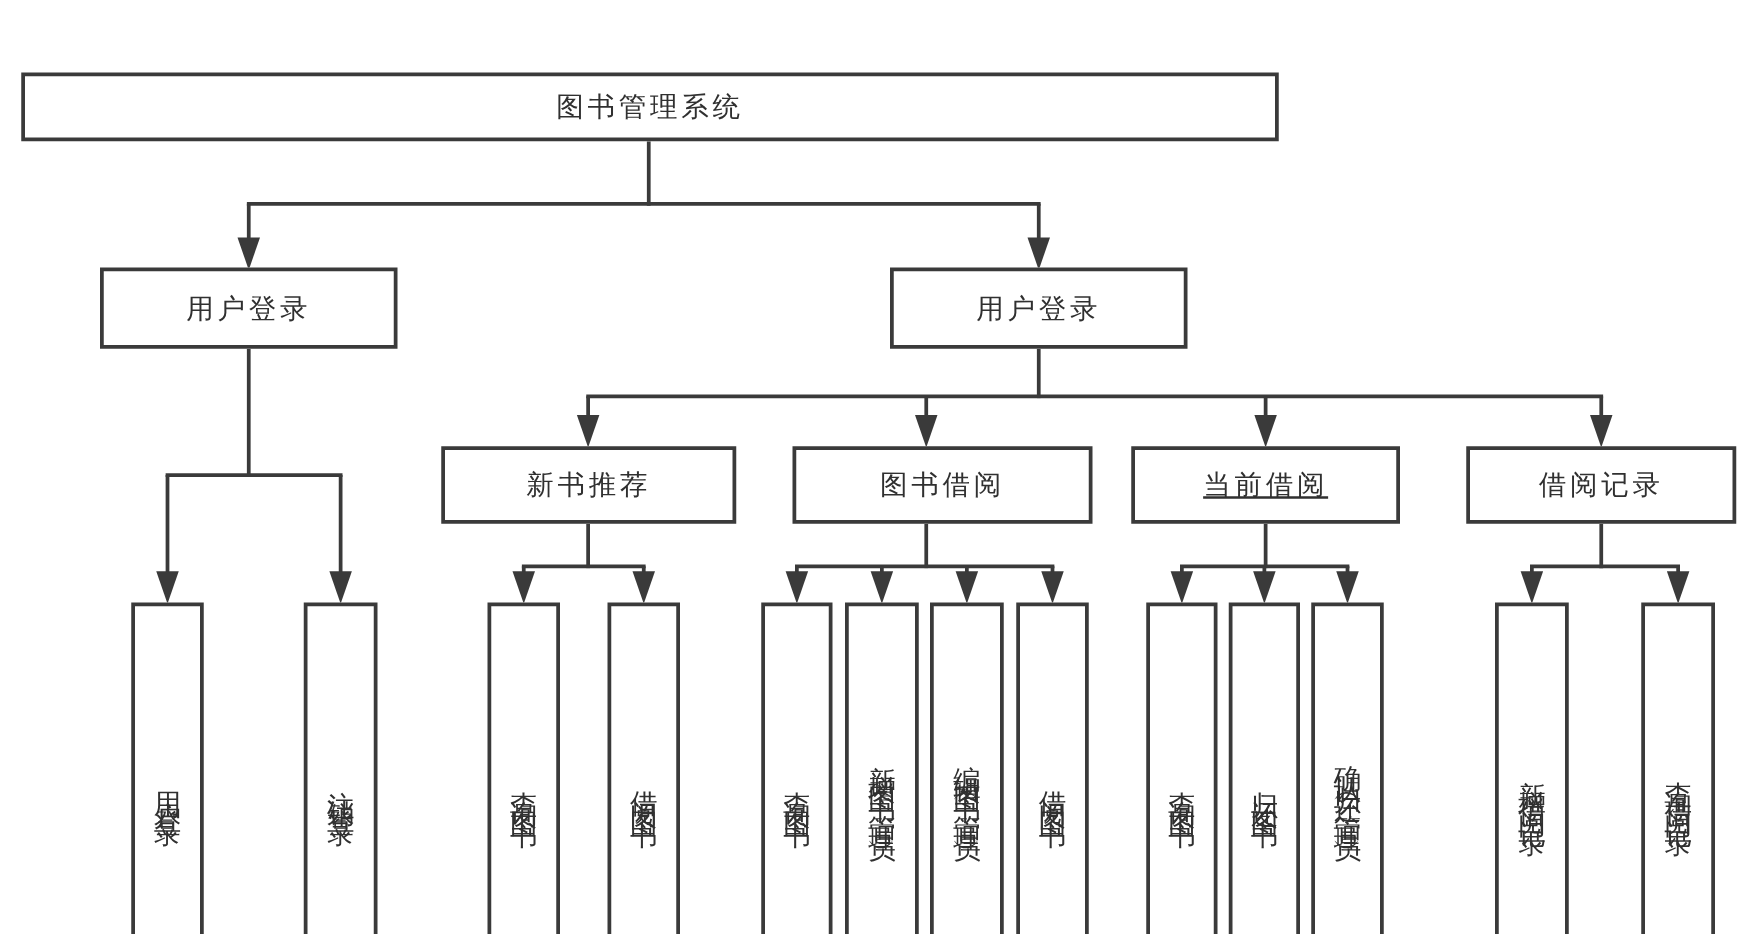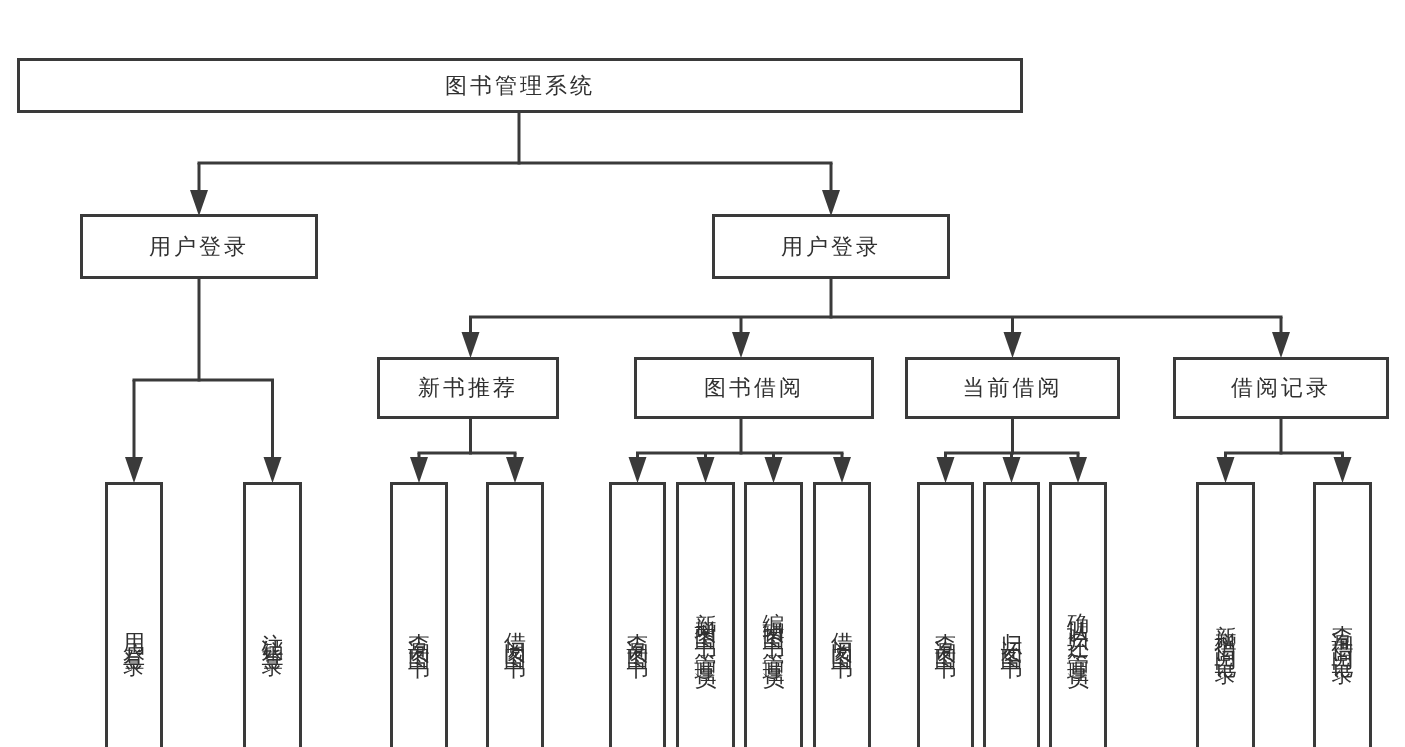--- a/index.html
+++ b/index.html
@@ -28,23 +28,23 @@
     line-height:1;
     white-space:normal;
   }
   
   #n-root{left:17px;top:13px;width:1006px;height:55px;}
   
   #n-login{left:80px;top:169px;width:238px;height:65px;}
   #n-mgmt{left:712px;top:169px;width:238px;height:65px;}
   
   .l3{top:312px;height:62px;}
-  #n-l3-recommend{left:377px;width:182px;}
+  #n-l3-recommend{left:353px;width:236px;}
   #n-l3-borrow{left:634px;width:240px;}
-  #n-l3-current{left:905px;width:215px;}
+  #n-l3-current{left:905px;width:215px;text-decoration:underline;}
   #n-l3-records{left:1173px;width:216px;}
   
   .leaf{top:437px;height:297px;}
   #n-a1{left:105px;width:58px;}
   #n-a2{left:243px;width:59px;}
   #n-b1{left:390px;width:58px;}
   #n-b2{left:486px;width:58px;}
   #n-c1{left:609px;width:57px;}
   #n-c2{left:676px;width:59px;}
   #n-c3{left:744px;width:59px;}

